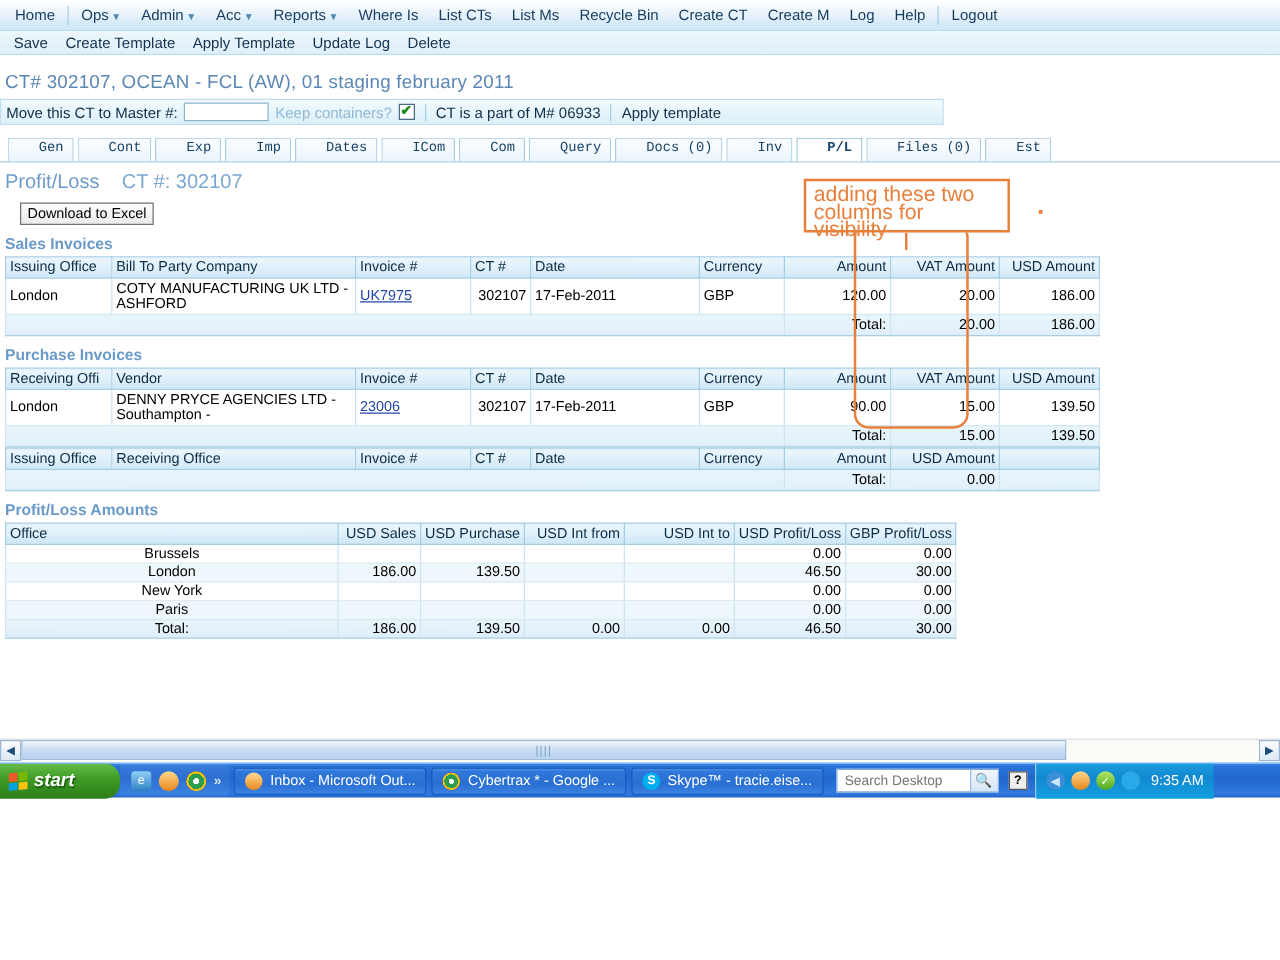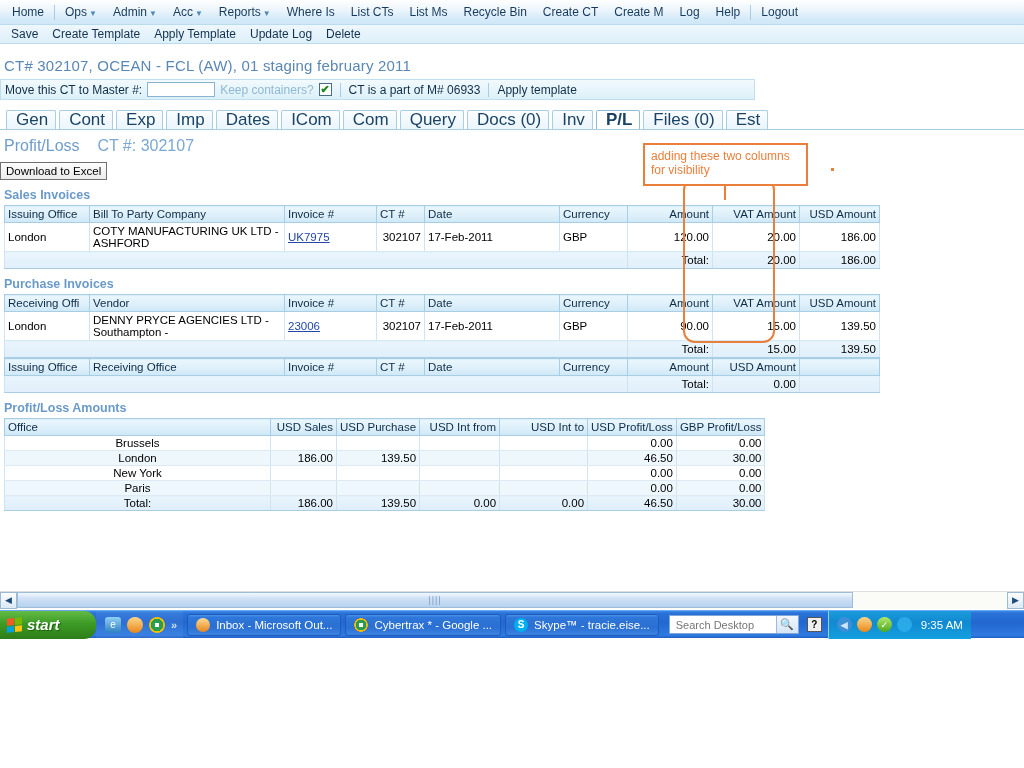--- a/index.html
+++ b/index.html
@@ -71,35 +71,36 @@
   }
   .vsep { width:1px; height:14px; background:#a9cde5; margin:0 3px; }
 
   
   .tabrow {
     margin-top: 9px; height: 21px; display:flex; align-items:flex-end;
     border-bottom:1px solid #a9cde5; padding-left:6px; gap:3px;
     width:1024px;
   }
   .tab {
-    font-size:17px; color:#1a4366;
+    font-size:11px; color:#1a4366;
     border:1px solid #a9cde5; border-bottom:none;
     background: linear-gradient(to bottom,#fbfdff 0%, #eaf5fc 100%);
-    padding:2px 7px 3px 9px; line-height:13px;
+    padding:2px 7px 3px 24px; line-height:13px;
     border-radius:2px 2px 0 0;
+    font-family:Liberation Mono, monospace;
   }
   .tab.active { font-weight:bold; background:#fff; border-color:#8fbcd8; }
 
   .h1 {
     font-size: 16px; color:#6f9ccb; padding: 7px 0 6px 4px;
   }
   .h1 .light { color:#7aa7d3; }
 
   .btn-excel {
-    margin-left: 0;
+    margin-left: 16px;
     font-size: 11.5px;
     font-family:"Liberation Sans",sans-serif;
     background: linear-gradient(to bottom,#fdfdfd,#ebebeb);
     border:1px solid #707070;
     padding: 2px 5px;
     color:#000;
   }
 
   .sect-h {
     font-size: 12.5px; font-weight:bold; color:#6a9ac9;
@@ -159,21 +160,21 @@
   table.pl tr:nth-child(even) td { background:#eef7fc; }
   table.pl tr.total td {
     background: linear-gradient(to bottom,#e9f4fb,#deeefa);
     border-top:1px solid #bcd9ea; border-bottom:1px solid #a8cee6;
   }
 
   
   .anno-box {
     position:absolute; left:643px; top:143px; width:165px; height:43px;
     border:2px solid #e8803c; background:#ffffff;
-    color:#e8803c; font-size:12px; line-height:14px;
+    color:#e8803c; font-size:17px; line-height:14px;
     padding:4px 6px;
   }
   .anno-dot { position:absolute; left:831px; top:168px; width:3px;height:3px;background:#e8803c;}
   .anno-stem {
     position:absolute; left:724px; top:186px; width:2px; height:14px; background:#e8803c;
   }
   .anno-bracket {
     position:absolute; left:683px; top:178px; width:92px; height:165px;
     border:2px solid #e8803c;
     border-radius: 12px;

